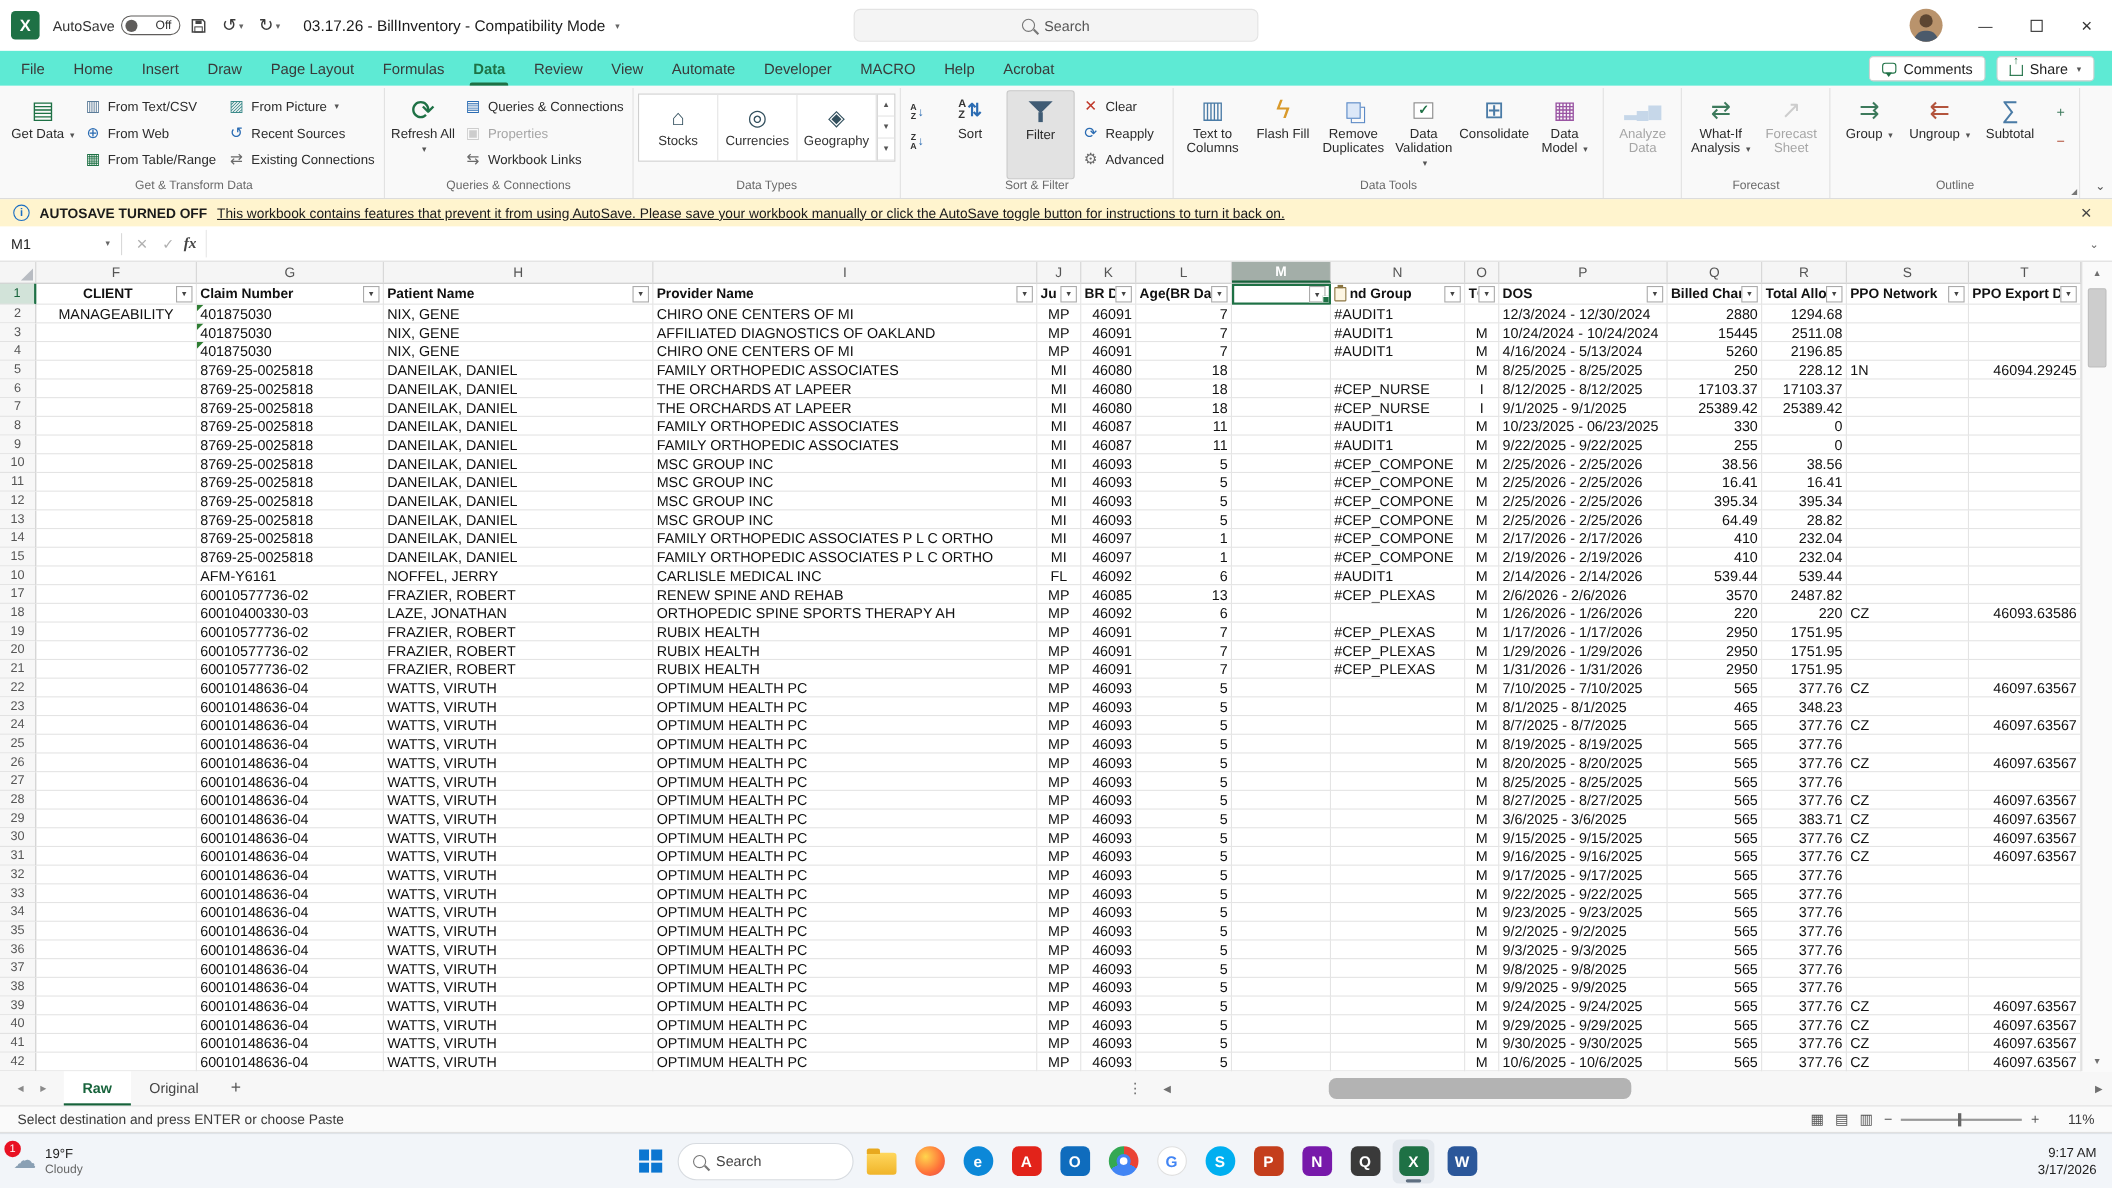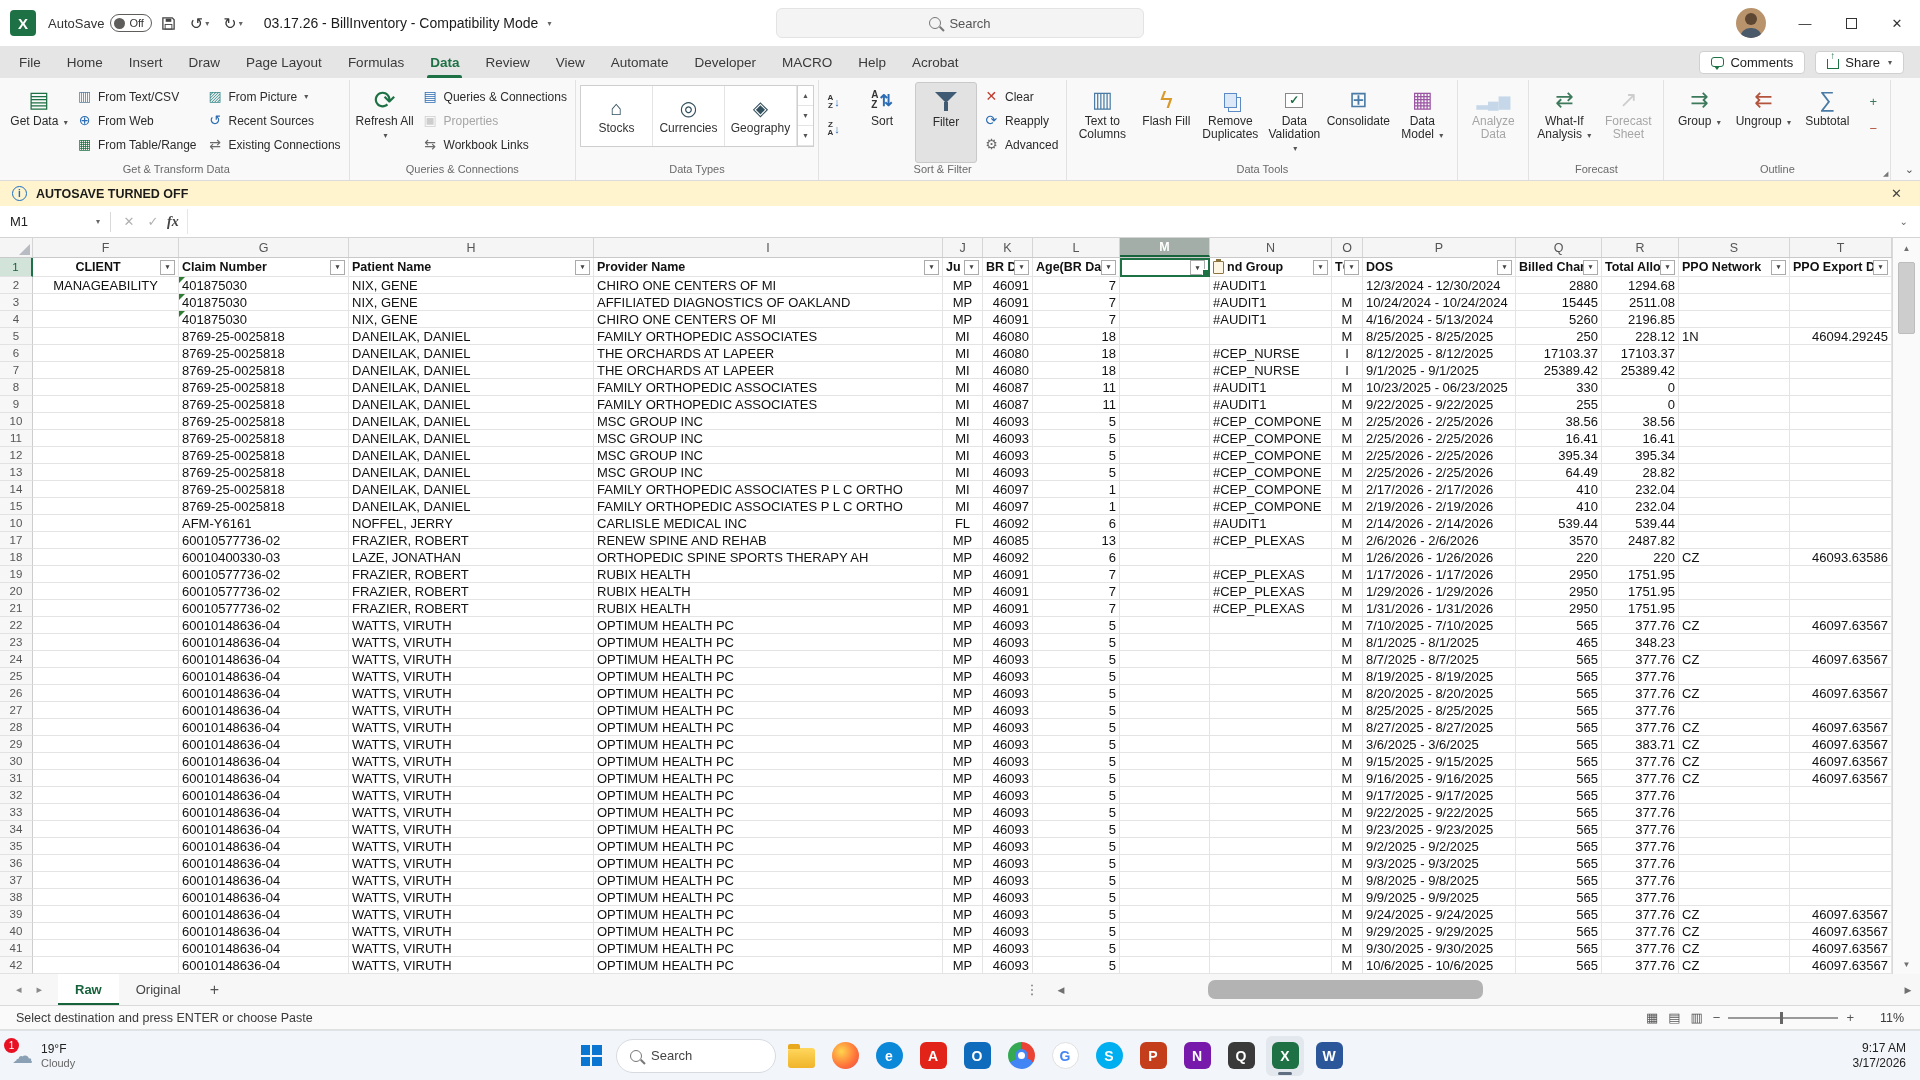--- a/index.html
+++ b/index.html
@@ -4,38 +4,38 @@
 <style>
 *{margin:0;padding:0;box-sizing:border-box}
 html,body{width:1920px;height:1080px;overflow:hidden}
 body{font-family:"Liberation Sans",sans-serif;background:#fff;color:#1a1a1a}
 .app{width:1920px;height:1080px;display:flex;flex-direction:column}
 
 
 .titlebar{flex:0 0 46px;background:#fff;display:flex;align-items:center;padding-left:10px;position:relative}
 .xl-logo{width:26px;height:26px;background:#1e7145;border-radius:4px;color:#fff;display:flex;align-items:center;justify-content:center;font-weight:bold;font-size:15px}
 .autosave{display:flex;align-items:center;gap:6px;margin-left:12px;font-size:13px;color:#333}
-.toggle{height:18px;border:1px solid #5f5d5b;border-radius:10px;display:flex;align-items:center;padding:2px 7px 2px 3px;gap:4px}
+.toggle{height:18px;border:1px solid #5f5d5b;border-radius:10px;display:flex;align-items:center;padding:2px 7px 2px 3px;gap:16px}
 .knob{width:11px;height:11px;border-radius:50%;background:#5f5d5b}
 .t-state{font-size:11px;color:#333}
 .tb-btn{height:30px;display:flex;align-items:center;justify-content:center;color:#3a3a3a;font-size:16px;border-radius:4px;padding:0 5px;margin-left:4px}
 .tb-caret{font-size:8px;color:#666;margin-left:2px}
 .doc-title{margin-left:16px;font-size:14px;color:#1a1a1a;display:flex;gap:7px;align-items:center;white-space:nowrap}
 .search-pill{position:absolute;left:50%;transform:translateX(-50%);top:8px;width:368px;height:30px;background:#f4f4f4;border:1px solid #e3e3e3;border-radius:6px;display:flex;align-items:center;justify-content:center;gap:8px;color:#555;font-size:13px}
 .mag{width:12px;height:12px;border:1.6px solid #777;border-radius:50%;position:relative}
 .mag::after{content:"";position:absolute;width:6px;height:1.6px;background:#777;transform:rotate(45deg);right:-5px;bottom:-2px}
 .win-controls{margin-left:auto;display:flex;align-items:center;height:46px}
 .avatar{width:30px;height:30px;border-radius:50%;background:#b9936c;margin-right:16px;position:relative;overflow:hidden}
 .avatar::before{content:"";position:absolute;width:12px;height:12px;border-radius:50%;background:#5d4632;left:9px;top:5px}
 .avatar::after{content:"";position:absolute;width:22px;height:12px;border-radius:10px 10px 0 0;background:#4b5a6b;left:4px;bottom:-2px}
 .wc{width:46px;height:46px;display:flex;align-items:center;justify-content:center;color:#333;font-size:13px}
 .wc .maxbox{width:11px;height:11px;border:1.3px solid #333}
 
 
-.tabrow{flex:0 0 32px;background:#e5e5e5;display:flex;align-items:stretch;padding-left:6px}
+.tabrow{flex:0 0 32px;background:#5eead4;display:flex;align-items:stretch;padding-left:6px}
 .rtab{padding:0 13px;font-size:13.5px;color:#3a3a3a;display:flex;align-items:center;position:relative;white-space:nowrap}
 .rtab.active{color:#1e7145;font-weight:bold}
 .rtab.active::after{content:"";position:absolute;left:10px;right:10px;bottom:0;height:3px;background:#1e7145;border-radius:2px 2px 0 0}
 .tabrow-right{margin-left:auto;display:flex;align-items:center;gap:10px;padding-right:16px}
 .pillbtn{display:flex;align-items:center;gap:6px;font-size:13px;color:#222;border:1px solid #d0d0d0;border-radius:4px;padding:3px 11px;background:#fff;white-space:nowrap}
 .cmt-ico{width:13px;height:10px;border:1.4px solid #1e7145;border-radius:3px;position:relative}
 .cmt-ico::after{content:"";position:absolute;left:2px;bottom:-4px;border-left:3px solid transparent;border-right:3px solid transparent;border-top:4px solid #1e7145}
 .share-ico{width:12px;height:10px;border:1.4px solid #1e7145;border-top:none;position:relative;margin-top:3px}
 .share-ico::after{content:"↑";position:absolute;top:-8px;left:2px;color:#1e7145;font-size:10px;line-height:10px}
 
@@ -499,20 +499,21 @@
           <div class="rg-label">Outline</div>
           <span class="launcher">◢</span>
         </div>
       </div>
     <span class="ribbon-collapse">⌄</span>
   </div>
 
   <div class="warnbar">
     <span class="info-i">i</span>
     <span class="warn-label">AUTOSAVE TURNED OFF</span>
+    <span class="warn-link">This workbook contains features that prevent it from using AutoSave. Please save your workbook manually or click the AutoSave toggle button for instructions to turn it back on.</span>
     <span class="warn-close">✕</span>
   </div>
 
   <div class="formulabar">
     <div class="namebox">
       <span>M1</span>
       <span class="nb-caret">▾</span>
     </div>
     <div class="vdiv"></div>
     <div class="fx-btns">

